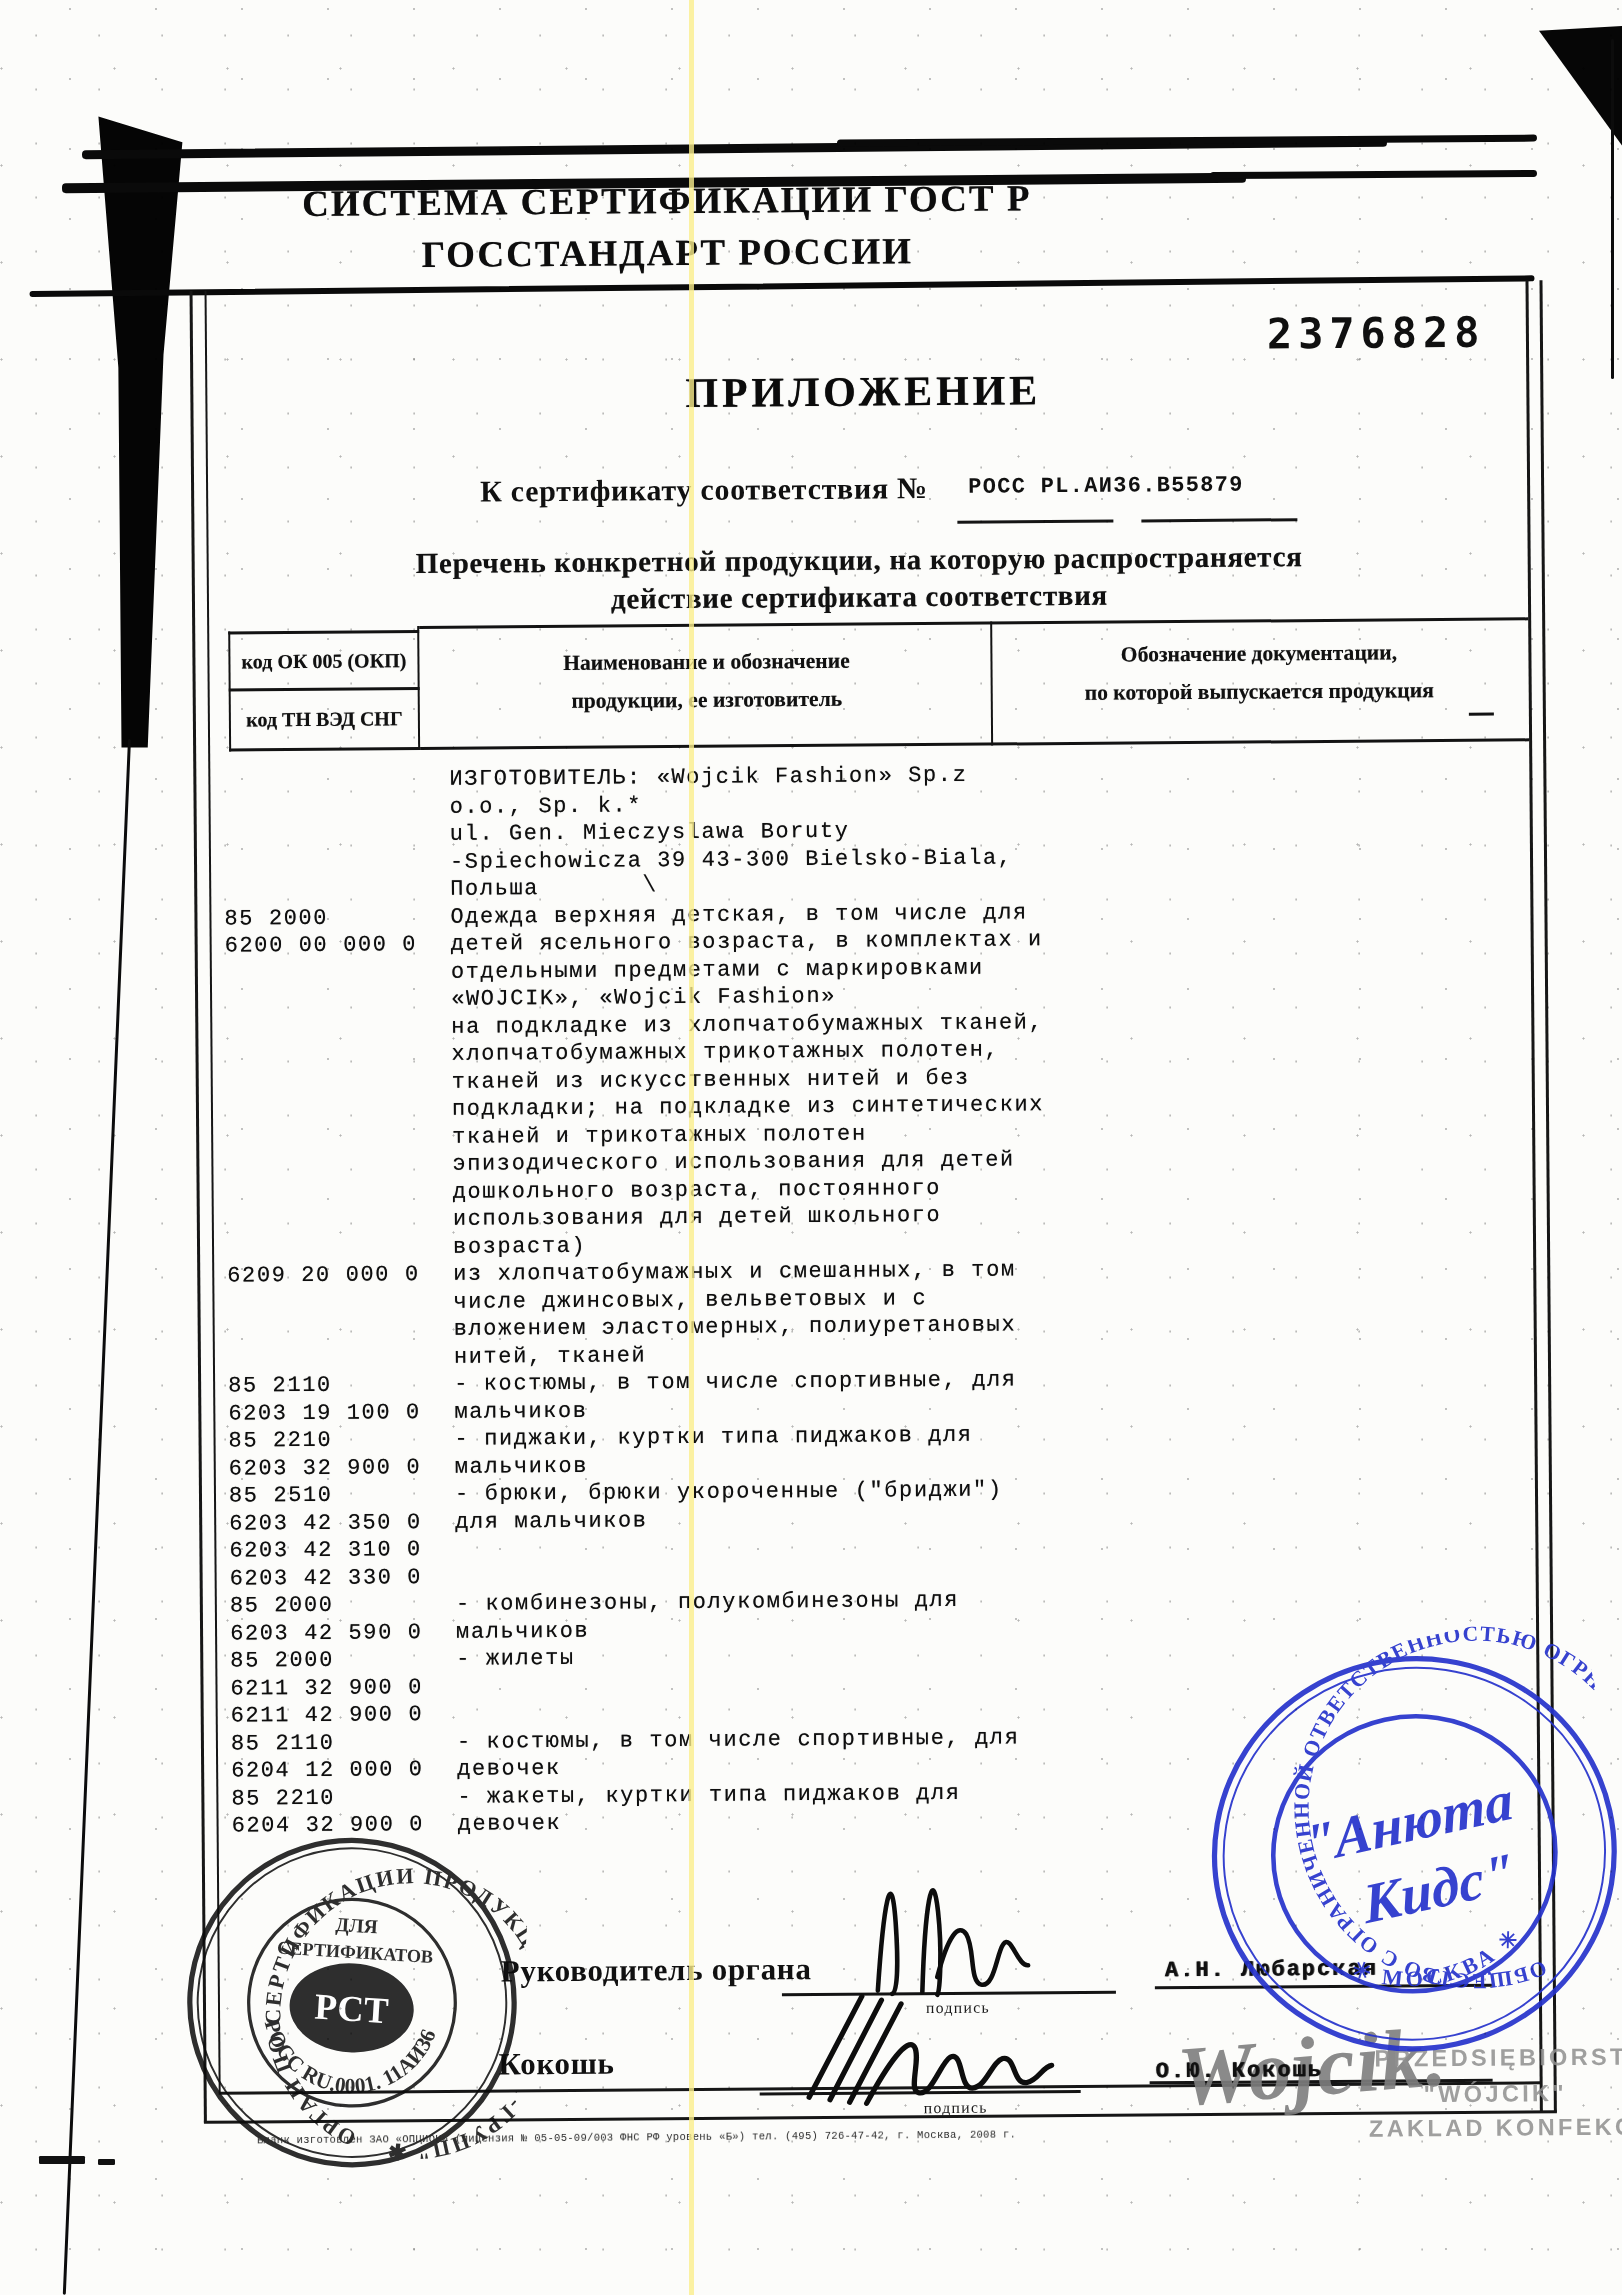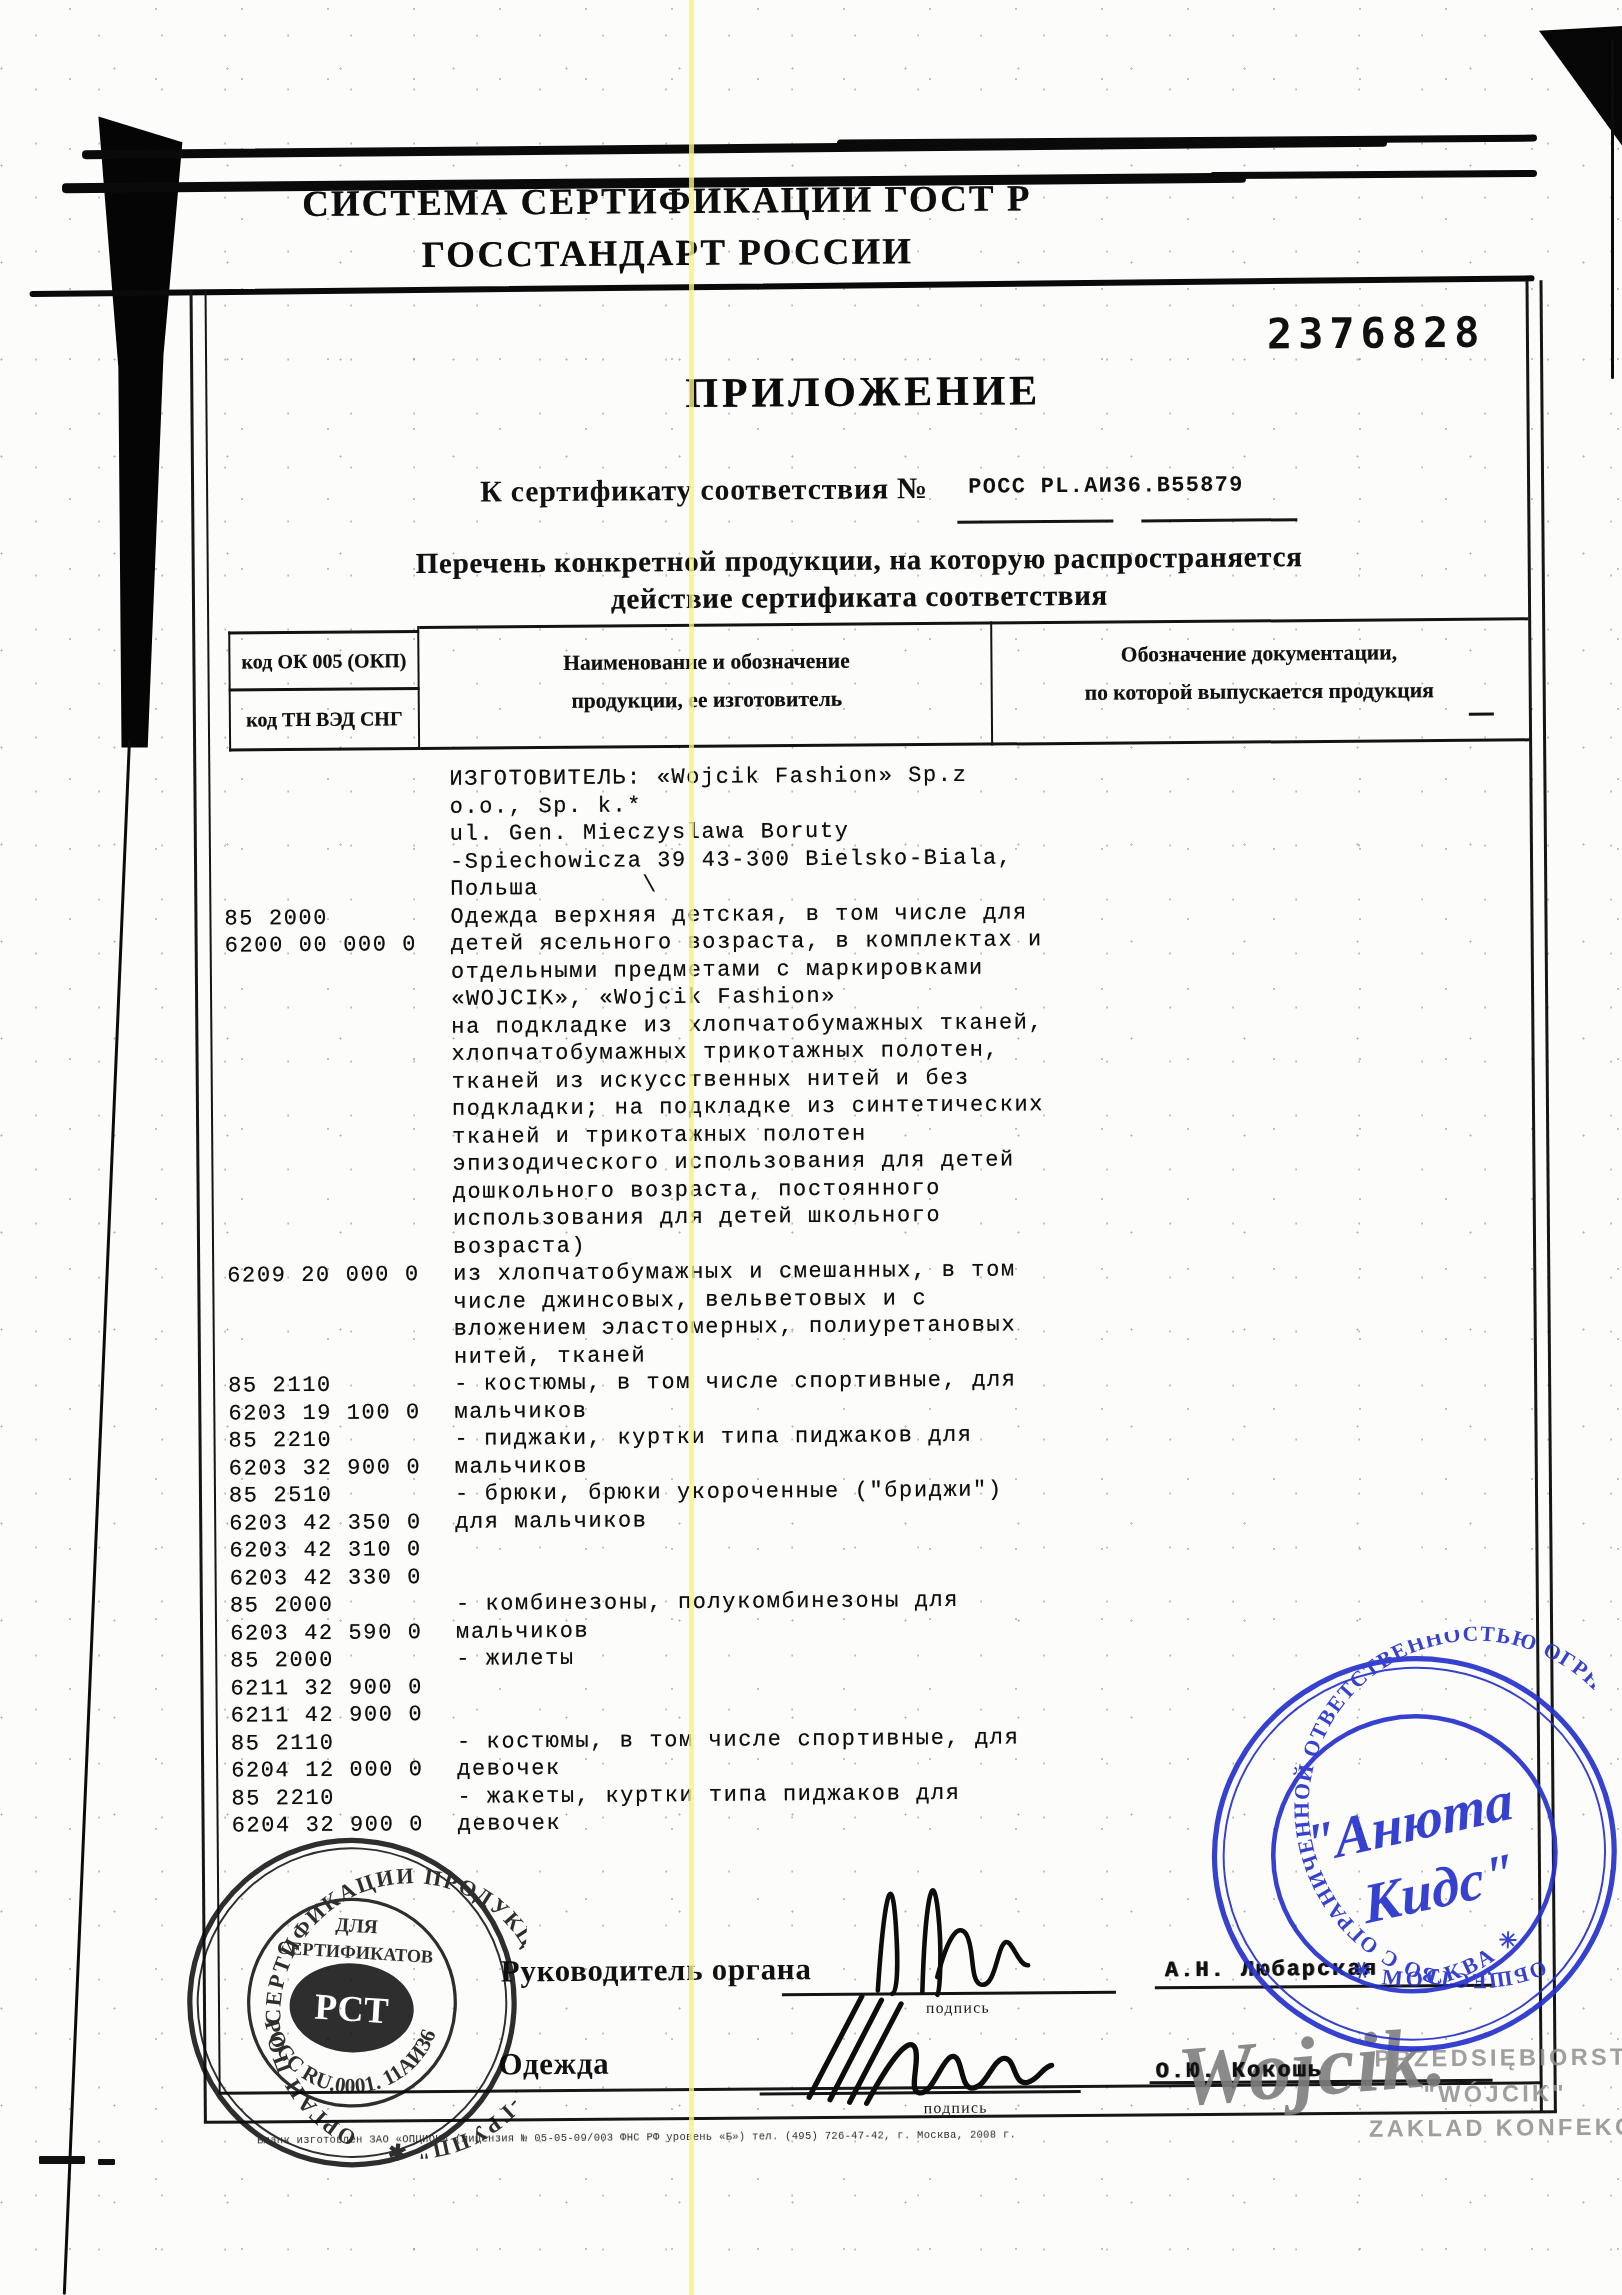--- a/index.html
+++ b/index.html
@@ -290,21 +290,21 @@
         </div>
       </div>
     <div class="slash-artifact">\</div>
 
     <div class="sig-label" style="left:494px;top:1951px;">Руководитель органа</div>
     <div class="sig-line" style="left:775px;top:1993px;width:334px;"></div>
     <div class="sig-line" style="left:1148px;top:1989px;width:337px;"></div>
     <div class="sig-sub" style="left:919px;top:2000px;">подпись</div>
     <div class="sig-name" style="left:1158px;top:1961px;">А.Н.  Любарская</div>
 
-    <div class="sig-label" style="left:491px;top:2044px;">Одежда</div>
+    <div class="sig-label" style="left:491px;top:2044px;">Кокошь</div>
     <div class="sig-line" style="left:752px;top:2092px;width:321px;"></div>
     <div class="sig-line" style="left:1142px;top:2084px;width:343px;"></div>
     <div class="sig-sub" style="left:916px;top:2100px;">подпись</div>
 
     <div class="wm-script">Wojcik.</div>
     <div class="wm-caps" style="left:1367px;top:2050px;">PRZEDSIĘBIORSTWO MODN</div>
     <div class="wm-caps" style="left:1416px;top:2086px;">"WÓJCIK"</div>
     <div class="wm-caps" style="left:1361px;top:2120px;">ZAKLAD KONFEKCYJ</div>
 
     <div class="sig-name" style="left:1148px;top:2062px;">О.Ю.  Кокошь</div>

